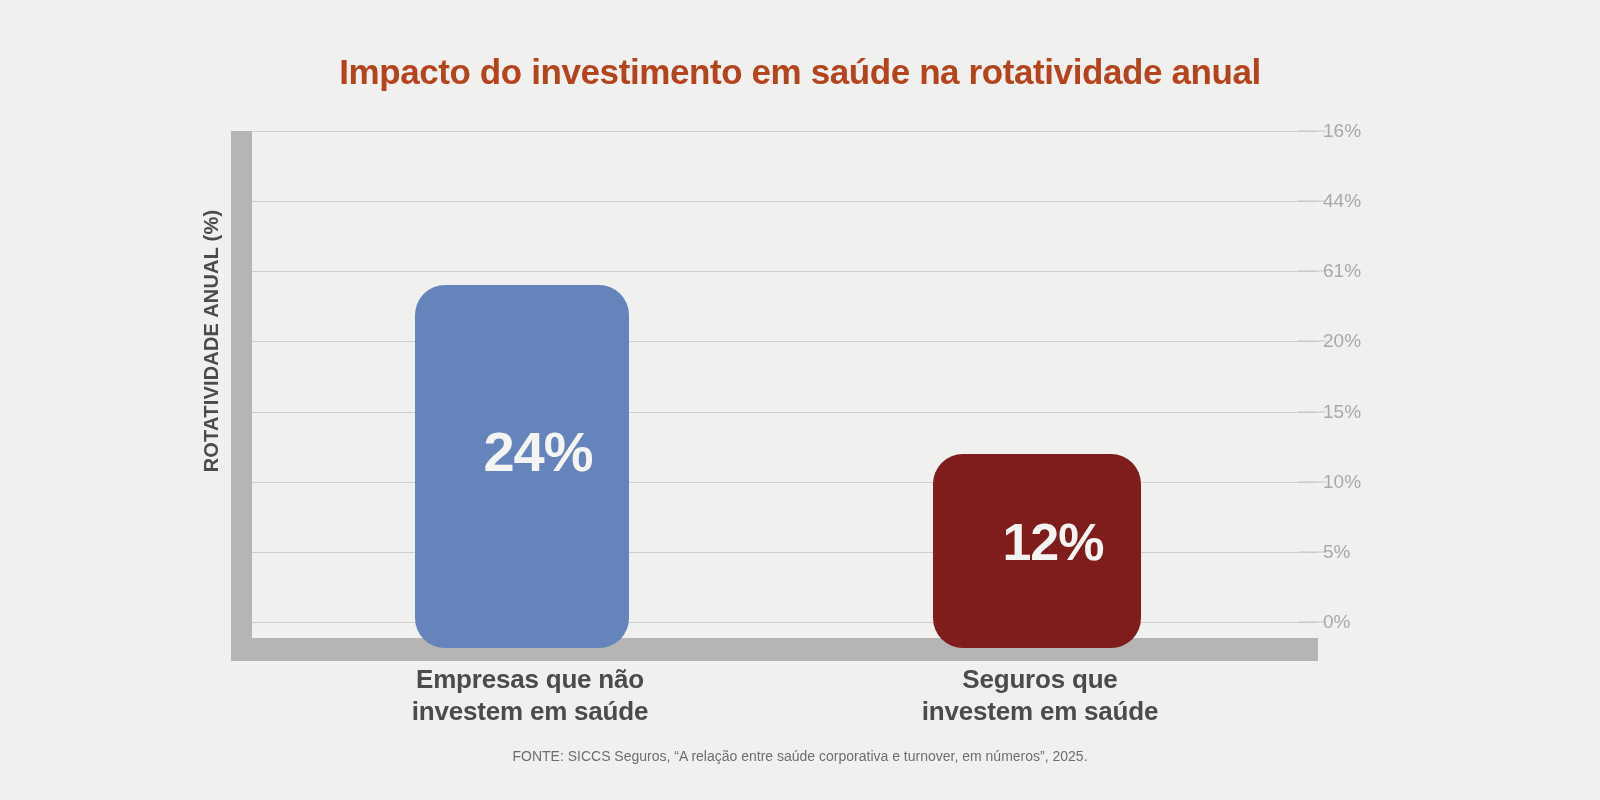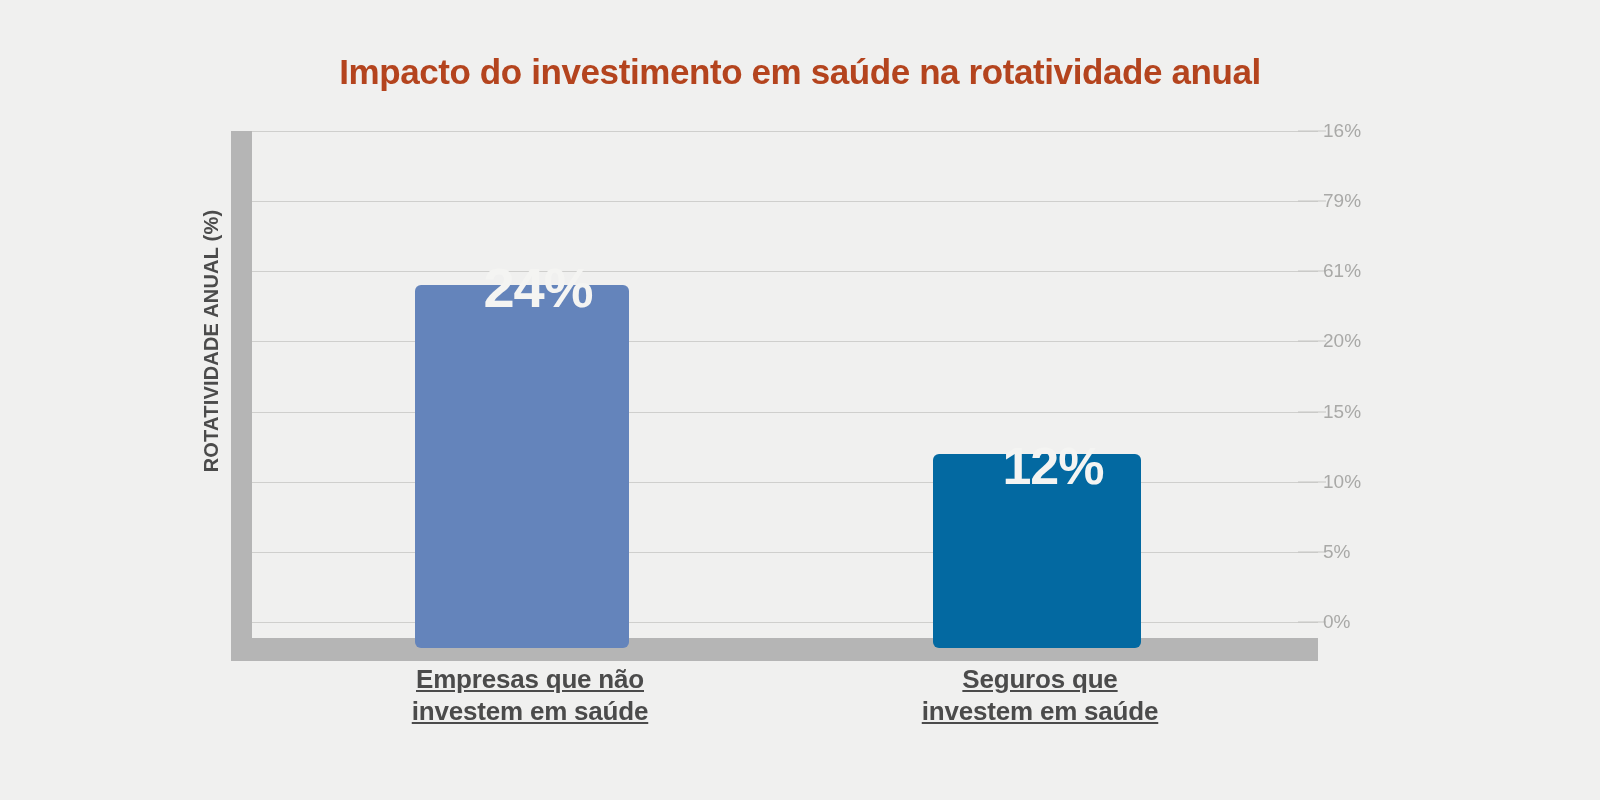--- a/index.html
+++ b/index.html
@@ -80,22 +80,23 @@
     letter-spacing:0.2px;
     text-align:center;
     line-height:28px;
     white-space:nowrap;
   }
 
   
   .bar {
     position:absolute;
     bottom:0px;
-    border-radius:6px;
+    border-radius:30px;
     display:flex;
+    align-items:center;
     justify-content:center;
     padding-left:32px;
   }
   .bar-value {
     font-size:56px;
     font-weight:bold;
     color:#f4f4f2;
     letter-spacing:-1px;
     margin-top:-30px;
   }
@@ -104,21 +105,20 @@
   
   .cat-label {
     position:absolute;
     top:664px;
     font-size:26px;
     font-weight:bold;
     color:#4b4b4b;
     text-align:center;
     line-height:1.22;
     letter-spacing:-0.2px;
-    text-decoration:underline;
   }
   .cat-label-1 { left:300px; width:460px; }
   .cat-label-2 { left:820px; width:440px; }
 
   
   .source-note {
     position:absolute;
     left:0; right:0; top:748px;
     text-align:center;
     font-size:14px;
@@ -157,40 +157,41 @@
         <div class="ytick" style="top: 420.857px;">5%</div>
         <div class="ytick-dash" style="top: 350.714px;"></div>
         <div class="ytick" style="top: 350.714px;">10%</div>
         <div class="ytick-dash" style="top: 280.571px;"></div>
         <div class="ytick" style="top: 280.571px;">15%</div>
         <div class="ytick-dash" style="top: 210.429px;"></div>
         <div class="ytick" style="top: 210.429px;">20%</div>
         <div class="ytick-dash" style="top: 140.286px;"></div>
         <div class="ytick" style="top: 140.286px;">61%</div>
         <div class="ytick-dash" style="top: 70.1429px;"></div>
-        <div class="ytick" style="top: 70.1429px;">79%</div>
+        <div class="ytick" style="top: 70.1429px;">44%</div>
         <div class="ytick-dash" style="top: 0px;"></div>
         <div class="ytick" style="top: 0px;">16%</div>
       </div>
 
     <div id="bars">
         <div class="bar bar-1" style="left: 184px; width: 214px; height: 362.686px; background: rgb(100, 132, 187);">
           <span class="bar-value">24%</span>
         </div>
-        <div class="bar bar-2" style="left: 702px; width: 208px; height: 194.343px; background: #0369a1;">
+        <div class="bar bar-2" style="left: 702px; width: 208px; height: 194.343px; background: #7f1d1d;">
           <span class="bar-value">12%</span>
         </div>
       </div>
 
   </div>
 
   <div class="cat-label cat-label-1">
     <div>Empresas que não</div>
     <div>investem em saúde</div>
   </div>
 
   <div class="cat-label cat-label-2">
     <div>Seguros que</div>
     <div>investem em saúde</div>
   </div>
 
+  <div class="source-note">FONTE: SICCS Seguros, “A relação entre saúde corporativa e turnover, em números”, 2025.</div>
 
 </div>
 
 </body></html>

